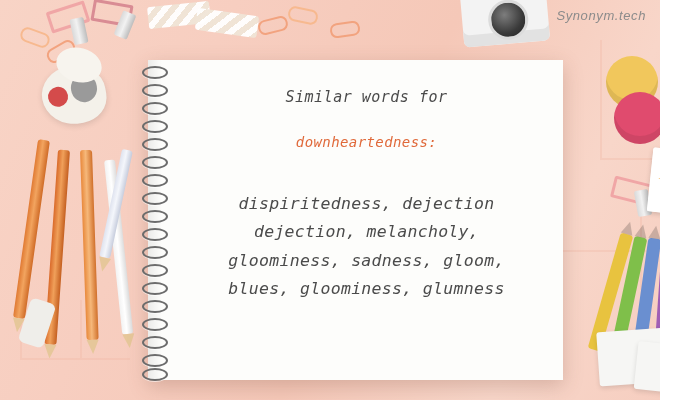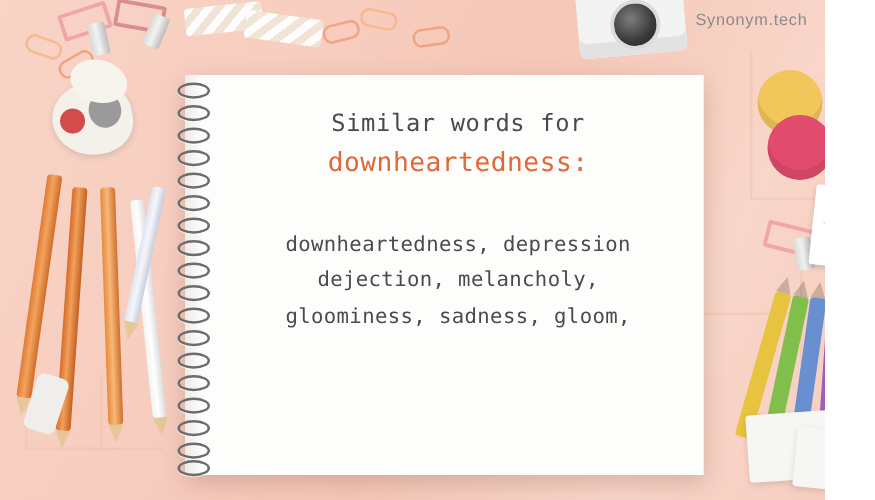--- a/index.html
+++ b/index.html
@@ -12,20 +12,21 @@
     overflow: hidden;
     font-family: "DejaVu Sans Mono", monospace;
   }
 
   #scene {
     position: relative;
     width: 660px;
     height: 400px;
     background: #4c1d95;
     overflow: hidden;
+    font-style: italic;
   }
 
   
   .bg-base {
     position: absolute;
     inset: 0;
     background:
       linear-gradient(115deg, #f8d4c6 0%, #f7cec0 28%, #f5c8b8 55%, #f8d6c9 80%, #f6cec0 100%);
   }
   .bg-lines {
@@ -76,27 +77,27 @@
 
   .page-content {
     position: absolute;
     left: 40px;
     right: 18px;
     top: 28px;
     text-align: center;
     color: #3b3b3b;
   }
   .sim-line {
-    font-size: 19px;
+    font-size: 15px;
     letter-spacing: .5px;
     color: #4a4a4a;
-    margin-bottom: 8px;
+    margin-bottom: 28px;
   }
   .headword {
-    font-size: 21px;
+    font-size: 14px;
     color: #e0693a;
     letter-spacing: .4px;
     margin-bottom: 40px;
   }
   .syn-list {
     font-size: 16.5px;
     line-height: 1.72;
     color: #4b4b4b;
     letter-spacing: .3px;
   }
@@ -335,23 +336,24 @@
 
   <div class="obj tube" style="left:666px; top:196px; transform:rotate(-8deg);"></div>
   <div class="obj mininote" style="left:598px; top:330px; transform:rotate(-4deg);"></div>
   <div class="obj mininote" style="left:636px; top:344px; width:62px; height:48px; transform:rotate(6deg);"></div>
 
   <div class="notebook">
     <div class="page-content">
       <div class="sim-line">Similar words for</div>
       <div class="headword">downheartedness:</div>
       <div class="syn-list">
-        <div>downheartedness, depression</div>
+        <div>dispiritedness, dejection</div>
         <div>dejection, melancholy,</div>
         <div>gloominess, sadness, gloom,</div>
+        <div>blues, gloominess, glumness</div>
       </div>
     </div>
   </div>
 
   <div class="spiral">
     <i style="top:6px;"></i>
       <i style="top:24px;"></i>
       <i style="top:42px;"></i>
     <i style="top:60px;"></i>
       <i style="top:78px;"></i>

